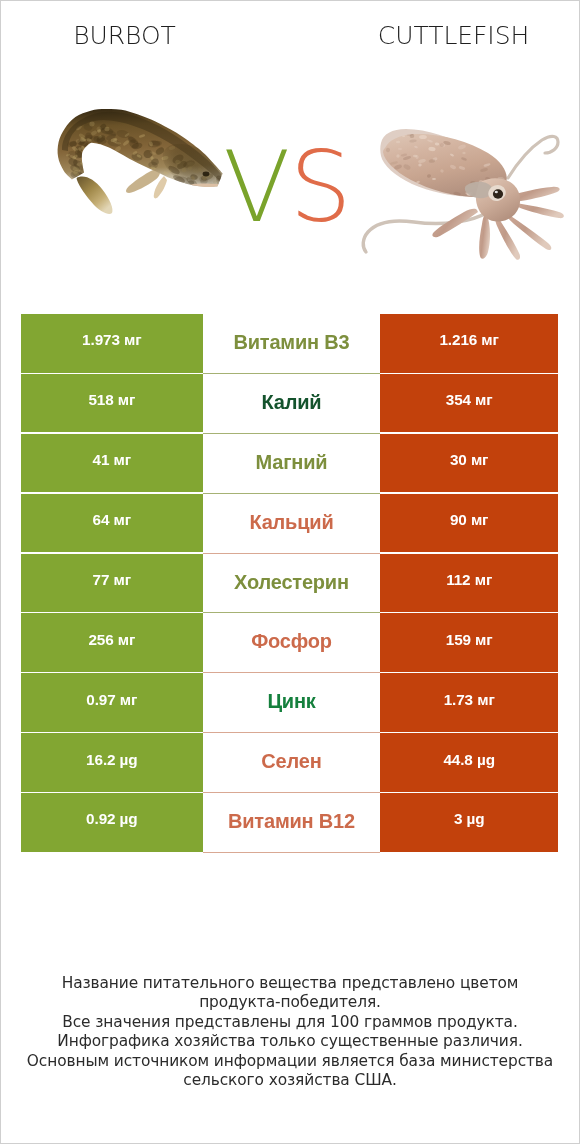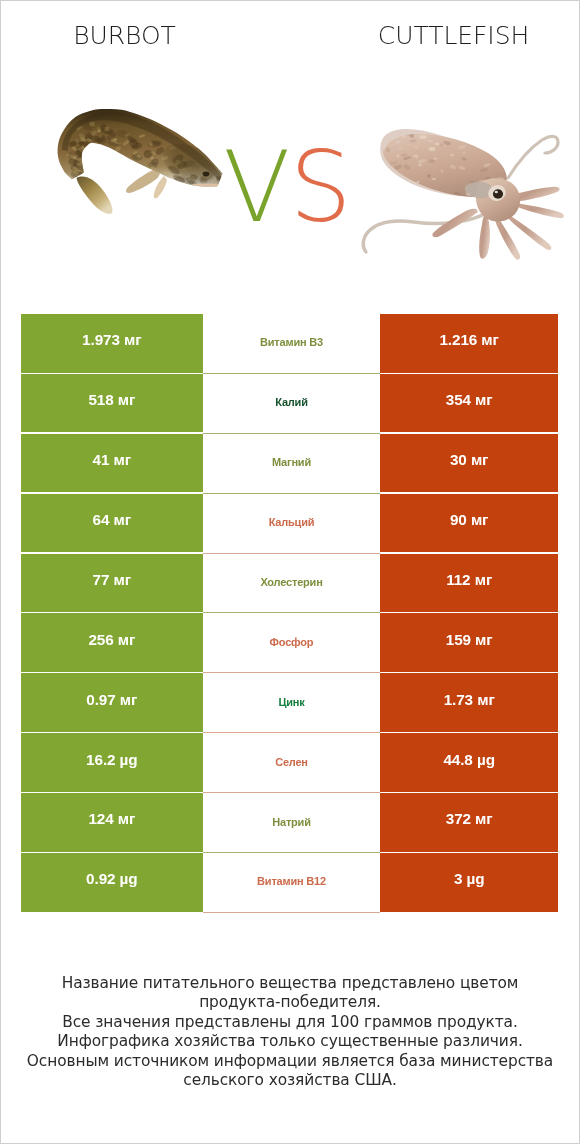--- a/index.html
+++ b/index.html
@@ -18,21 +18,21 @@
   .vs{position:absolute;left:-3px;width:580px;top:141px;text-align:center;font-size:98px;
       font-weight:300;letter-spacing:-1px;line-height:92px;}
   .vs .v{color:#7aa32b;}
   .vs .s{color:#e06c49;}
   .table{position:absolute;left:21px;top:314px;width:537px;}
   .row{display:flex;height:59.9px;box-sizing:border-box;}
   .blk{height:58.6px;display:flex;align-items:center;justify-content:center;padding-bottom:6px;box-sizing:border-box;
     font-family:"Liberation Sans",sans-serif;font-size:15.3px;font-weight:700;color:#fff;letter-spacing:-0.1px;}
   .cell-l{width:183px;background:#82a632;}
   .cell-m{width:179px;height:59.9px;display:flex;align-items:center;justify-content:center;
-    font-family:"Liberation Sans",sans-serif;font-size:11px;font-weight:600;box-sizing:border-box;letter-spacing:-0.2px;padding-bottom:2px;}
+    font-family:"Liberation Sans",sans-serif;font-size:20px;font-weight:600;box-sizing:border-box;letter-spacing:-0.2px;padding-bottom:2px;}
   .cell-r{width:179px;background:#c2410c;}
   .foot{position:absolute;left:0;top:973.5px;width:580px;text-align:center;font-size:15.4px;
     color:#2b2b2b;line-height:19.6px;font-weight:400;letter-spacing:-0.1px;}
 </style>
 </head>
 <body>
 
 <div class="page">
   <div class="hdr">
     <div class="title" id="t-left">Burbot</div>
@@ -330,25 +330,20 @@
         <div class="blk cell-l">0.97 мг</div>
         <div class="cell-m" style="color: #15803d; border-bottom: 1px solid rgb(217, 168, 147);">Цинк</div>
         <div class="blk cell-r">1.73 мг</div>
       </div>
       <div class="row">
         <div class="blk cell-l">16.2 µg</div>
         <div class="cell-m" style="color: rgb(204, 106, 75); border-bottom: 1px solid rgb(217, 168, 147);">Селен</div>
         <div class="blk cell-r">44.8 µg</div>
       </div>
       <div class="row">
-        <div class="blk cell-l">124 мг</div>
-        <div class="cell-m" style="color: rgb(125, 143, 61); border-bottom: 1px solid rgb(166, 178, 116);">Натрий</div>
-        <div class="blk cell-r">372 мг</div>
-      </div>
-      <div class="row">
         <div class="blk cell-l">0.92 µg</div>
         <div class="cell-m" style="color: rgb(204, 106, 75); border-bottom: 1px solid rgb(217, 168, 147);">Витамин B12</div>
         <div class="blk cell-r">3 µg</div>
       </div>
     </div>
   <div class="foot" id="footer-note">
       <div>Название питательного вещества представлено цветом</div>
       <div>продукта-победителя.</div>
       <div>Все значения представлены для 100 граммов продукта.</div>
       <div>Инфографика хозяйства только существенные различия.</div>

